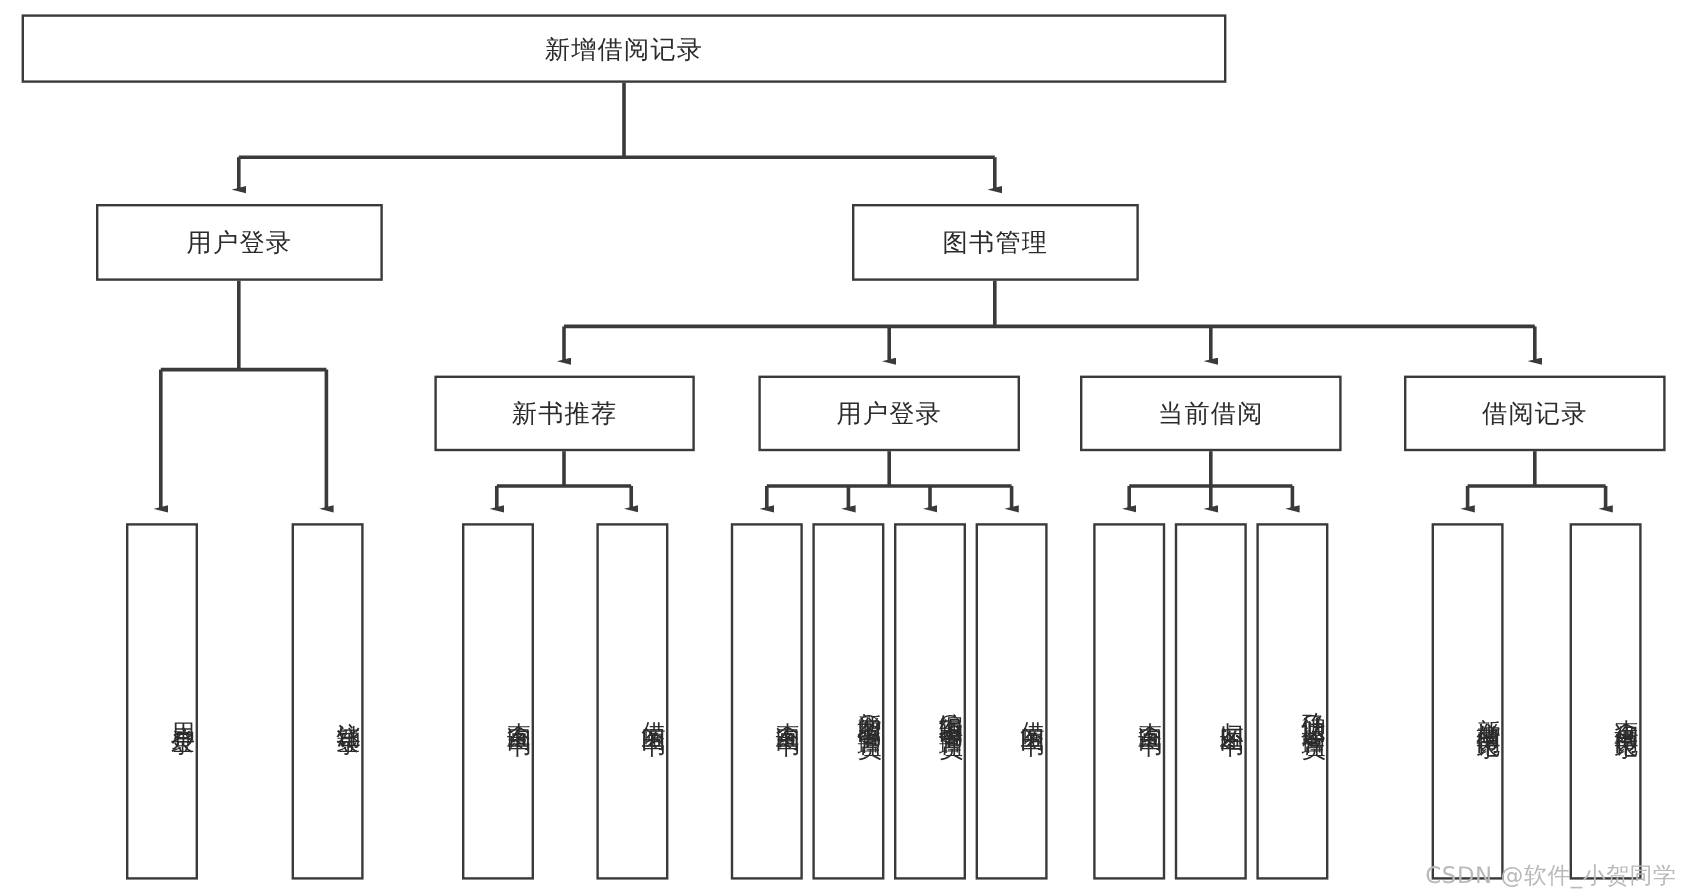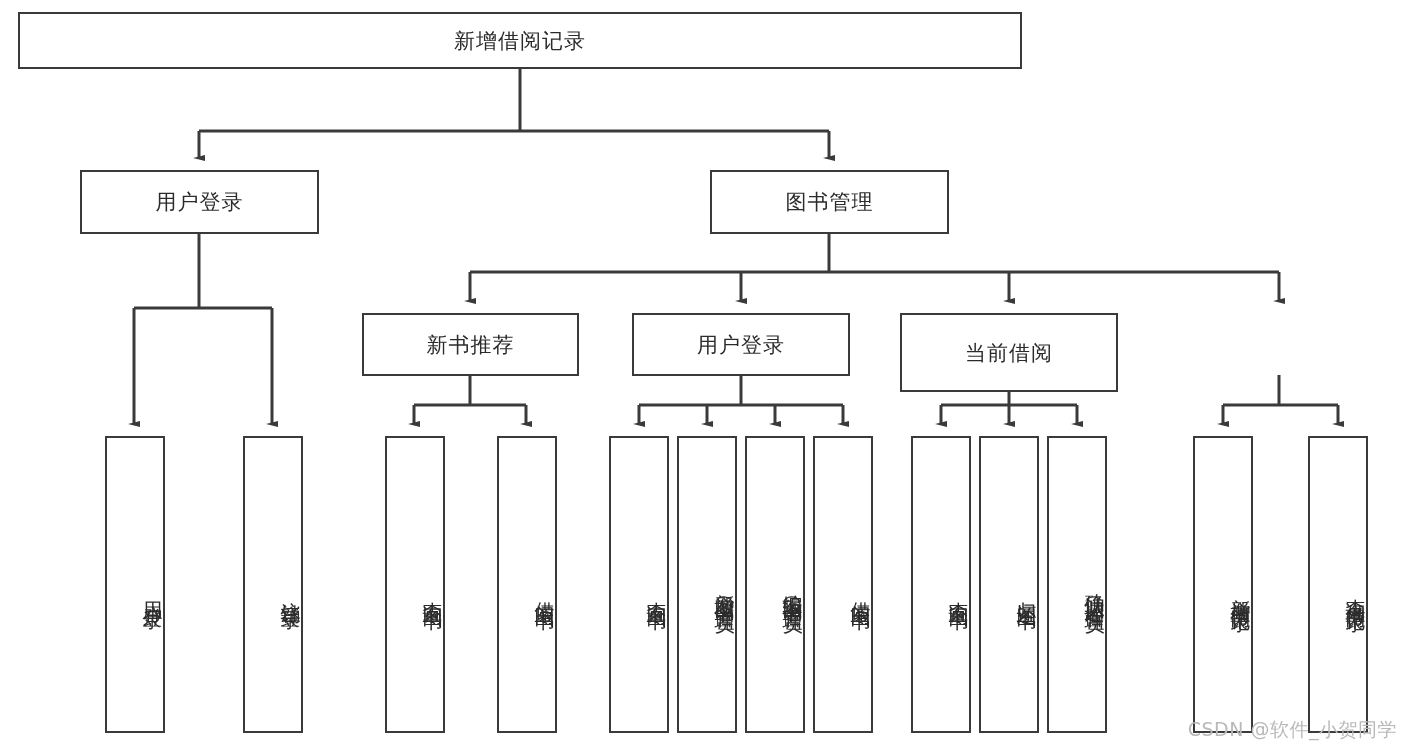--- a/index.html
+++ b/index.html
@@ -113,22 +113,25 @@
   <div class="node h" style="left:362px;top:313px;width:217px;height:63px;">
     <span>新书推荐</span>
   </div>
 
   <div class="node h" style="left:710px;top:170px;width:239px;height:64px;">
     <span>图书管理</span>
   </div>
   <div class="node h" style="left:632px;top:313px;width:218px;height:63px;">
     <span>用户登录</span>
   </div>
-  <div class="node h" style="left:900px;top:313px;width:218px;height:79px;">
+  <div class="node h" style="left:900px;top:313px;width:218px;height:63px;">
     <span>当前借阅</span>
+  </div>
+  <div class="node h" style="left:1170px;top:313px;width:218px;height:63px;">
+    <span>借阅记录</span>
   </div>
 
   <div class="node v" style="left:105px;top:436px;width:60px;height:297px;">
     <span>用户登录</span>
   </div>
   <div class="node v" style="left:243px;top:436px;width:60px;height:297px;">
     <span>注销登录</span>
   </div>
 
   <div class="node v" style="left:385px;top:436px;width:60px;height:297px;">

